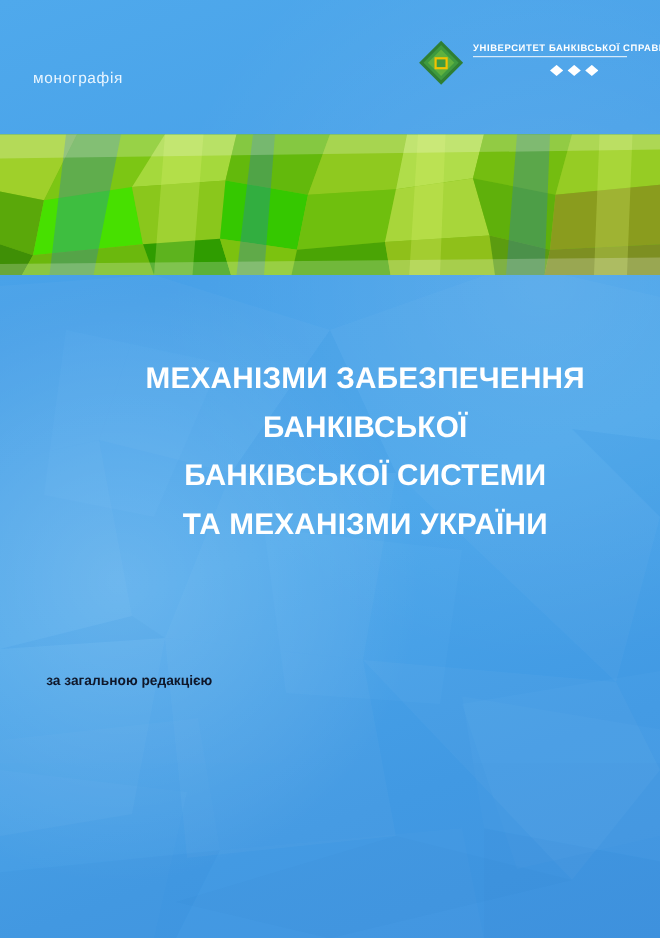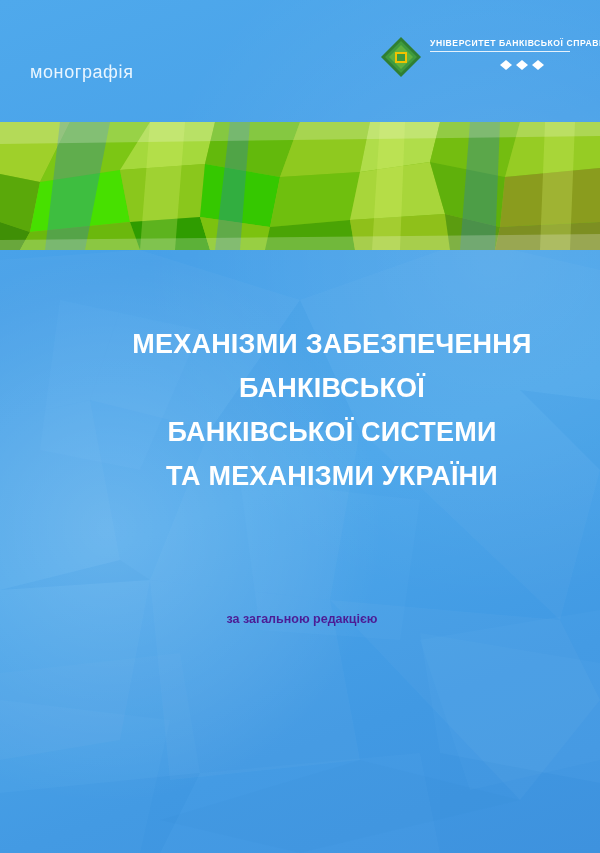--- a/index.html
+++ b/index.html
@@ -38,21 +38,21 @@
     position: absolute;
     left: 0; top: 0;
     width: 600px;
     height: 122px;
   }
   .monograph-label {
     position: absolute;
     left: 30px;
     top: 62px;
     color: #eaf6ff;
-    font-size: 18px;
+    font-size: 14px;
     letter-spacing: 0.6px;
     font-weight: 400;
   }
 
   .logo-block {
     position: absolute;
     right: 30px;
     top: 30px;
     width: 190px;
     height: 52px;
@@ -116,22 +116,22 @@
     letter-spacing: 0.2px;
     white-space: nowrap;
   }
 
   
   .credit {
     position: absolute;
     right: 38px;
     top: 608px;
     width: 520px;
-    text-align: center;
-    color: #4c1d95;
+    text-align: left;
+    color: #0f172a;
   }
   .credit-line {
     font-size: 12.5px;
     font-weight: 700;
     line-height: 22px;
   }
 
   
   .bottom-facets {
     position: absolute;

